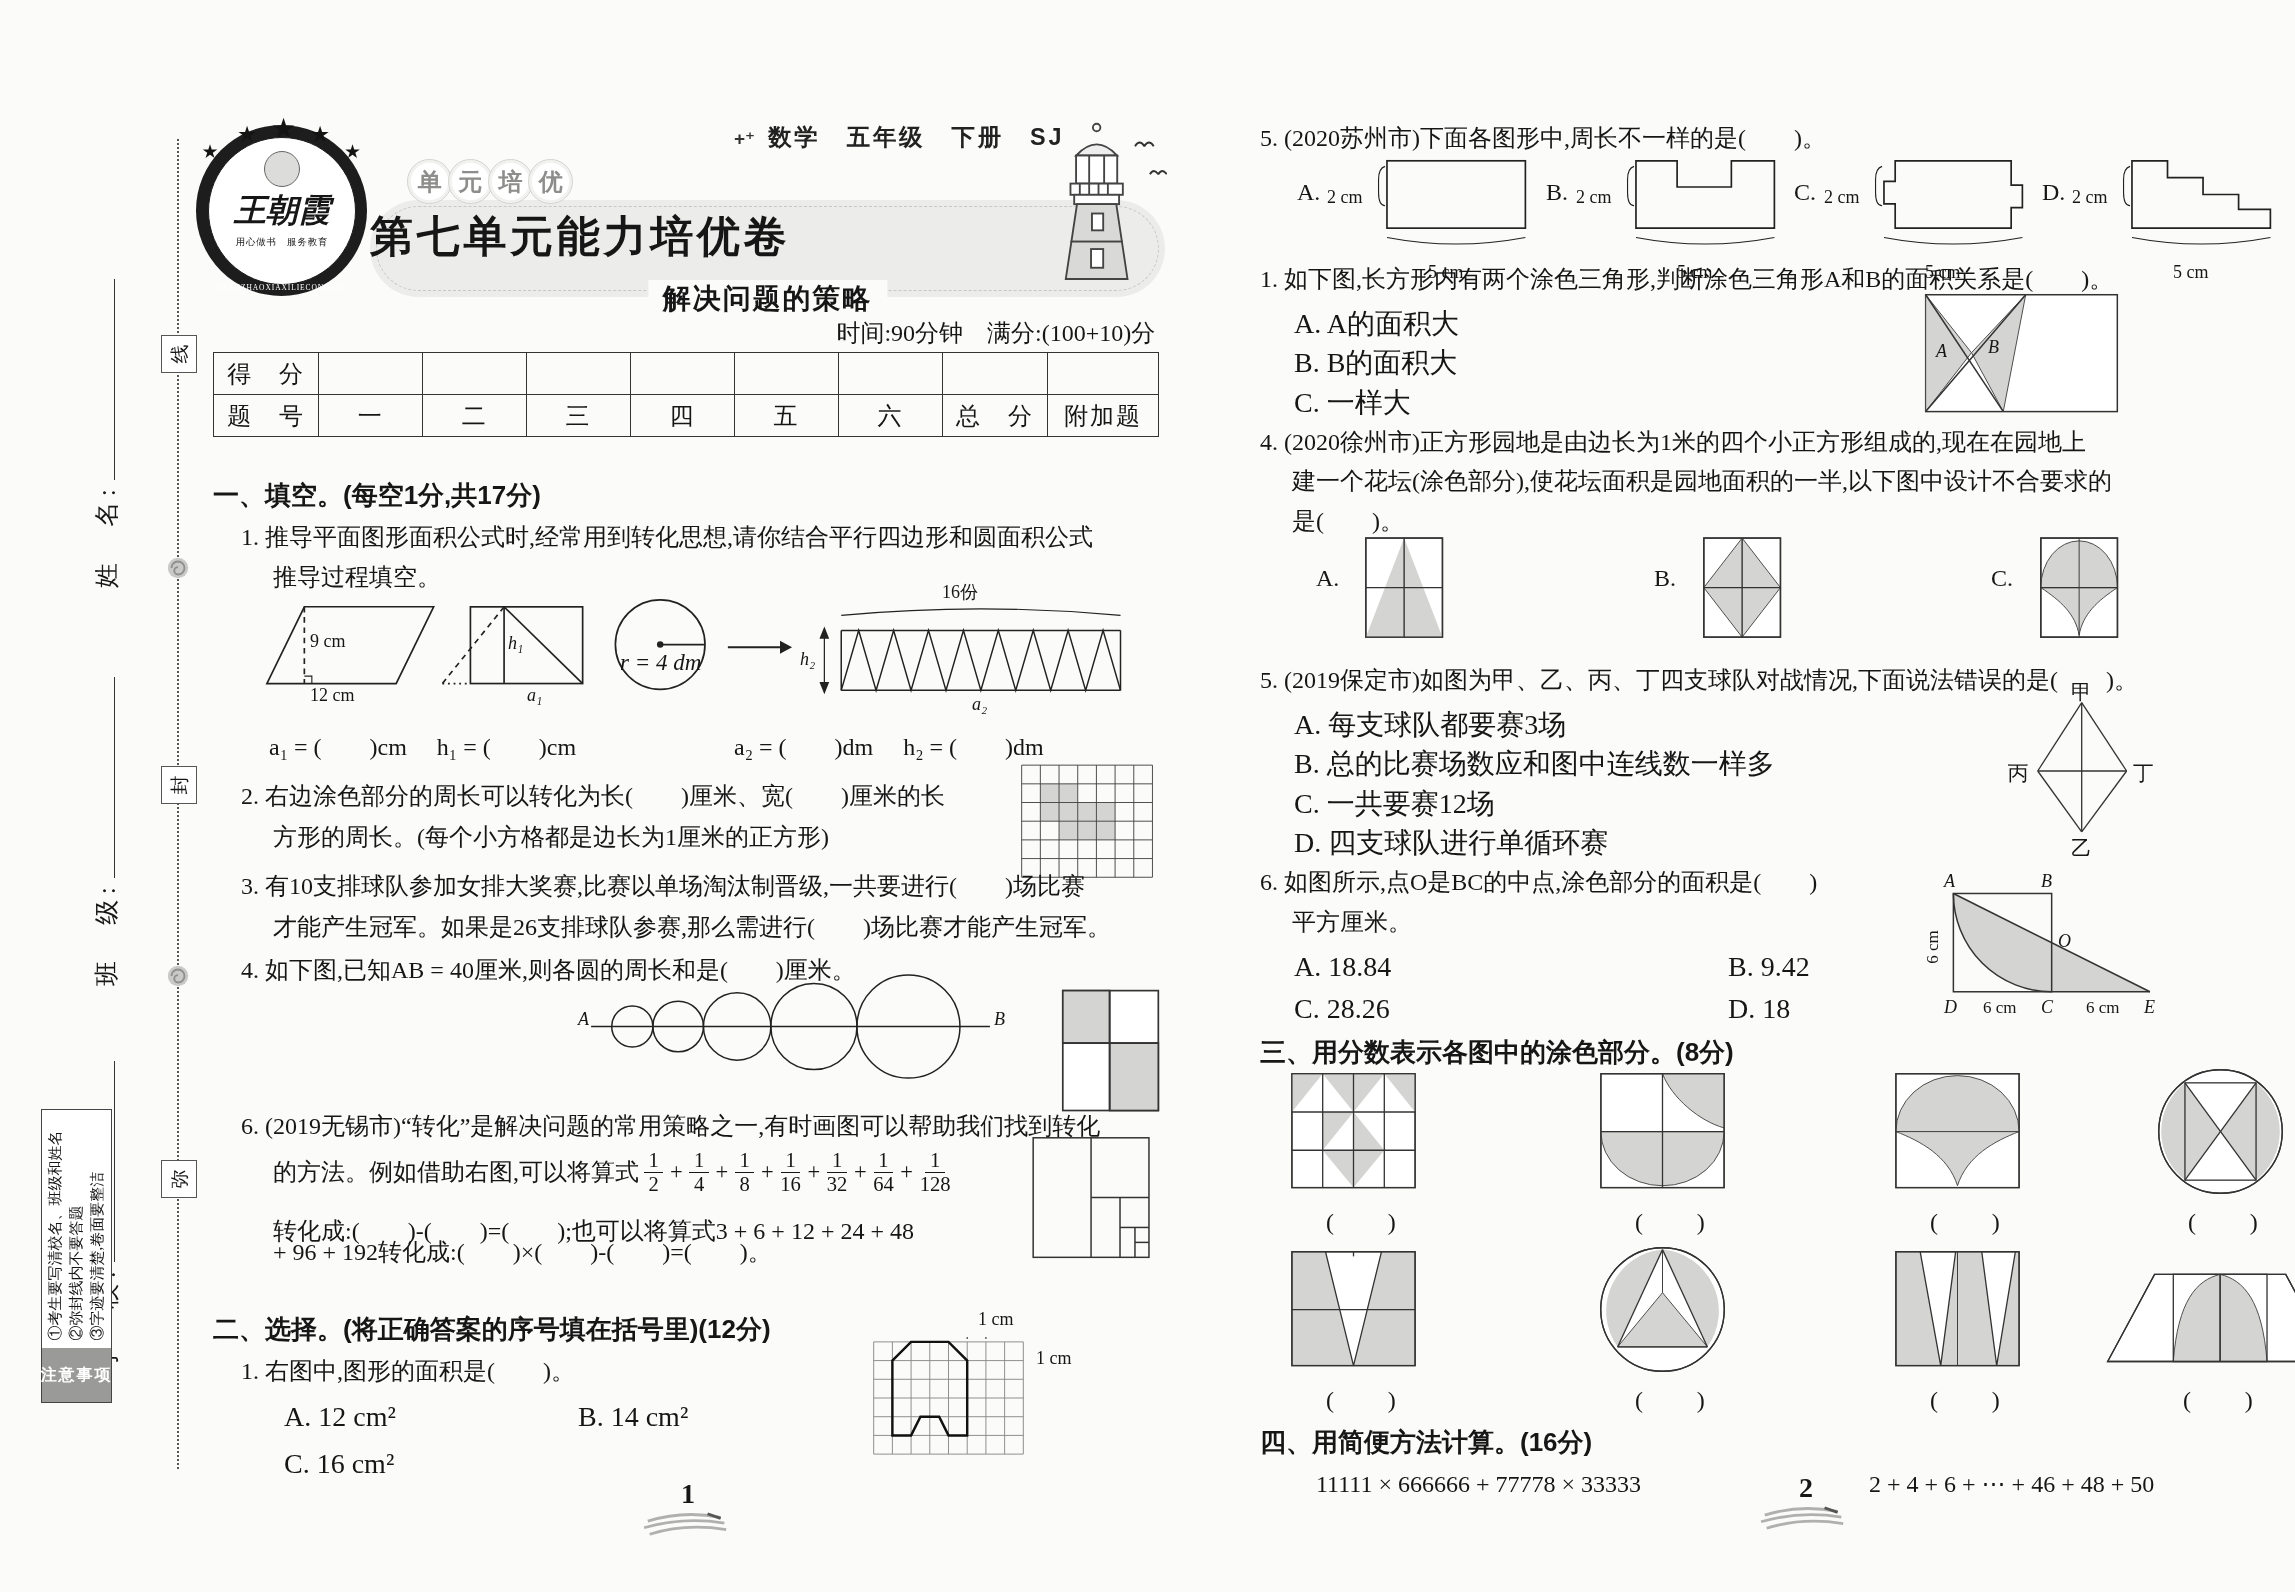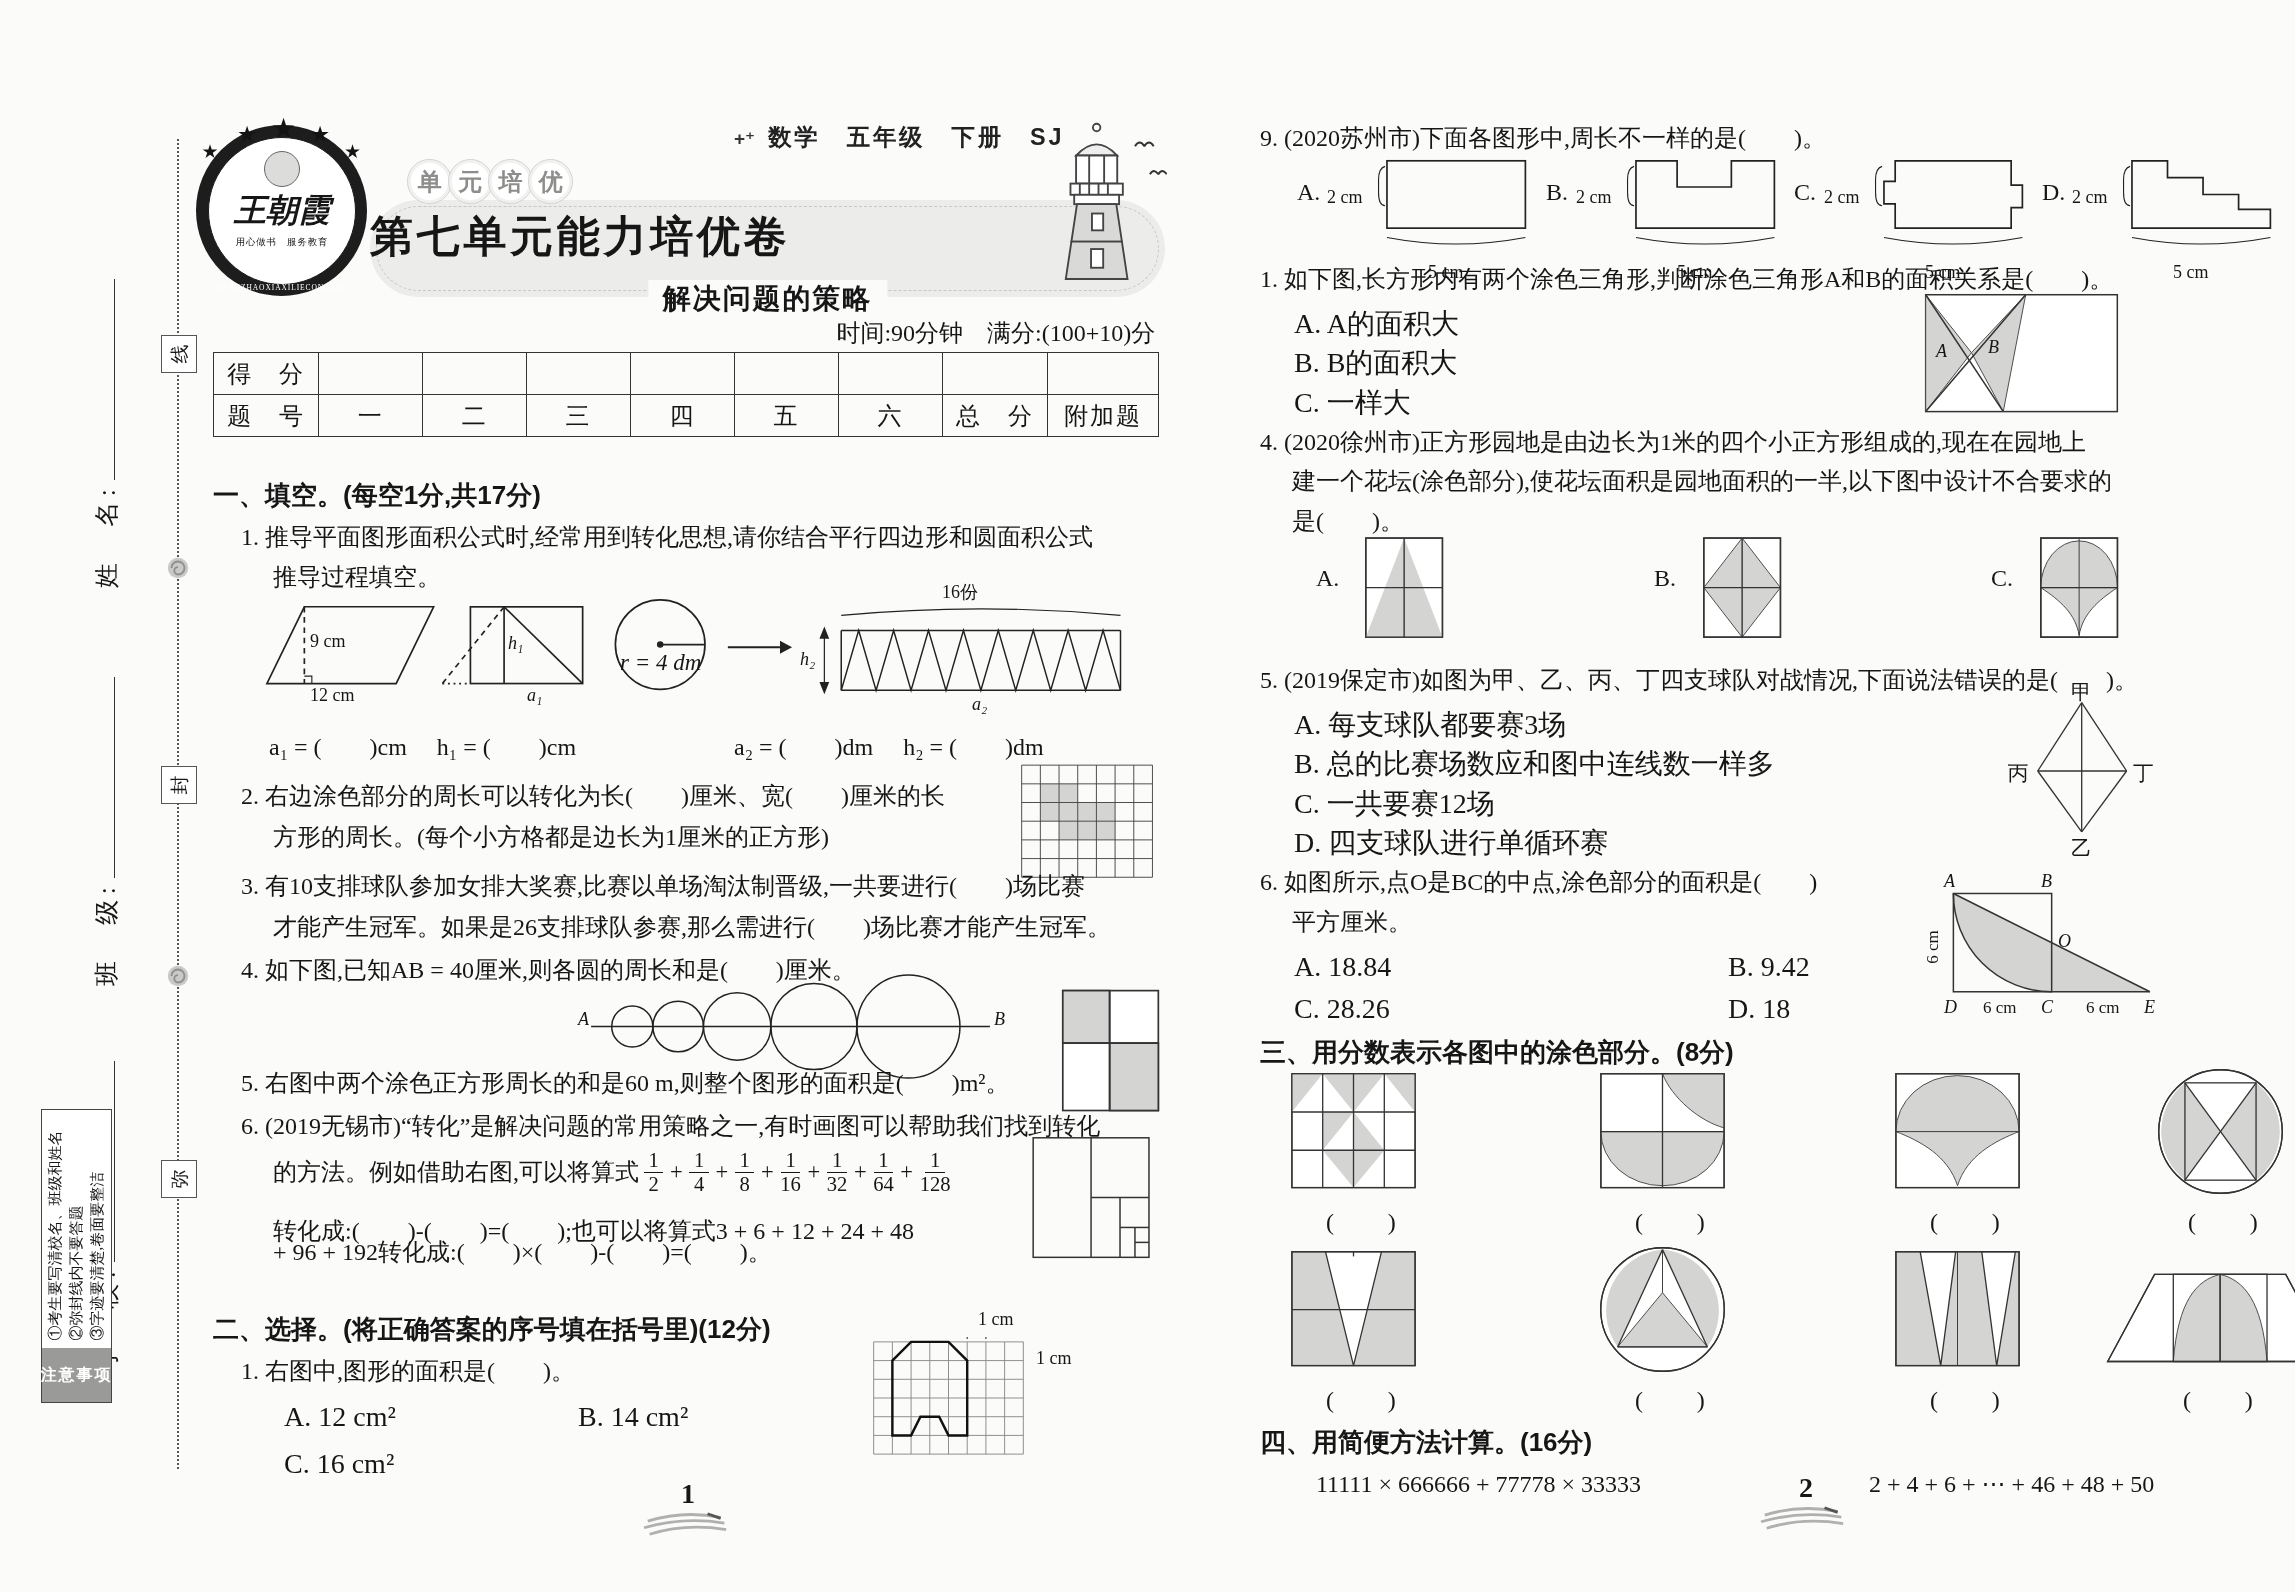--- a/index.html
+++ b/index.html
@@ -273,21 +273,20 @@
         <circle cx="58" cy="58" r="22"></circle>
           <circle cx="107" cy="58" r="27"></circle>
           <circle cx="170" cy="58" r="36"></circle>
           <circle cx="252" cy="58" r="46"></circle>
           <circle cx="353" cy="58" r="55"></circle>
       </svg>
       <span class="lbl" style="left:0;top:37px">A</span>
       <span class="lbl" style="left:416px;top:37px">B</span>
     </div>
 
-    <div class="t" style="left:28px;top:956px">5. 右图中两个涂色正方形周长的和是60 m,则整个图形的面积是(　　)m²。</div>
     <div class="fig" style="left:846px;top:873px;width:105px;height:133px">
       <svg width="105" height="133" stroke="#333" stroke-width="1.8" viewBox="0 0 112 142">
         <rect x="4" y="6" width="102" height="128" fill="#fff"></rect>
         <rect x="4" y="6" width="50" height="56" fill="#d4d4d2"></rect>
         <rect x="54" y="62" width="52" height="72" fill="#d4d4d2"></rect>
         <line x1="4" y1="62" x2="106" y2="62"></line>
           <line x1="54" y1="6" x2="54" y2="134"></line>
       </svg>
     </div>
 
@@ -383,21 +382,21 @@
         <path d="M6,12 Q44,0 84,8"></path>
           <path d="M2,19 Q44,7 88,14"></path>
           <path d="M8,26 Q46,14 90,21"></path>
         <path d="M70,4 L84,9" stroke="#555"></path>
       </svg>
     </div>
   </div>
 
   <div class="page" style="left:1260px;width:1023px">
 
-    <div class="t" style="left:0;top:11.2px">9. (2020苏州市)下面各图形中,周长不一样的是(　　)。</div>
+    <div class="t" style="left:0;top:11.2px">5. (2020苏州市)下面各图形中,周长不一样的是(　　)。</div>
 
     <div class="fig" style="left:37px;top:39px;width:234px;height:141px">
       <span class="t" style="left:0;top:26px">A.</span>
       <span class="dim" style="left:30px;top:36px">2 cm</span>
       <svg style="left:75px;top:5.6px" width="159" height="103" fill="none" stroke="#222" stroke-width="1.8" viewBox="0 0 170 110">
         <path d="M14,10 q-7,2 -7,14 v14 q0,14 7,14" stroke-width="1.2"></path>
         <rect x="16" y="4" width="148" height="72"></rect>
         <path d="M16,86 Q90,100 164,86" stroke-width="1.2"></path>
       </svg>
       <span class="dim" style="left:131px;top:111px">5 cm</span>

